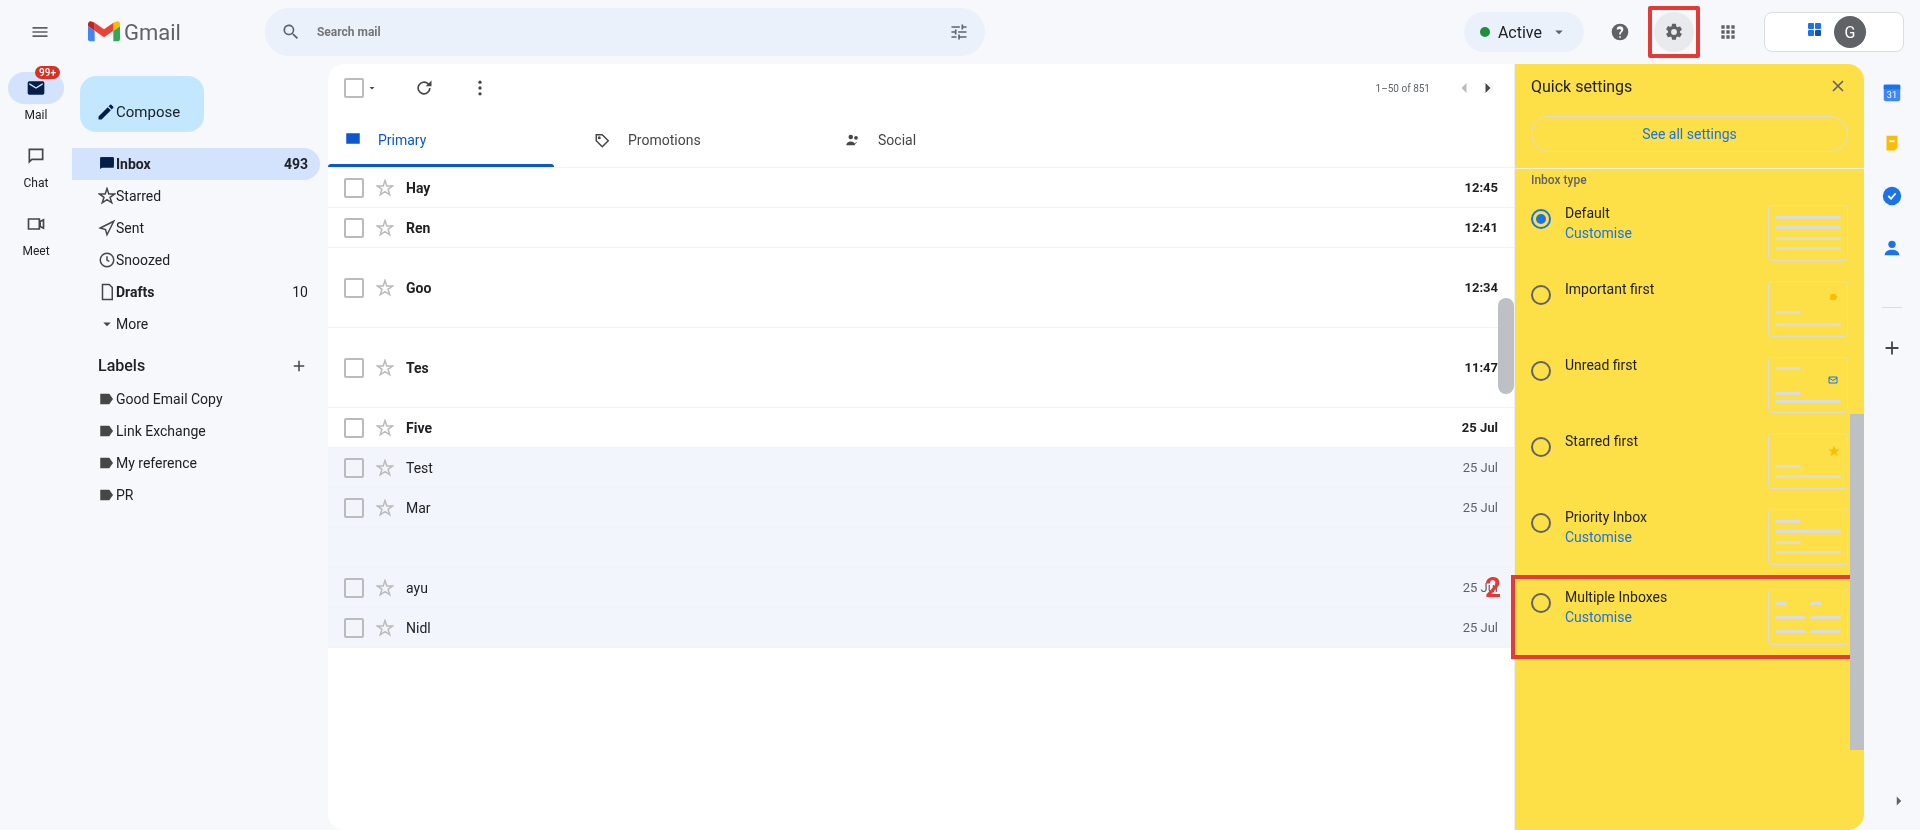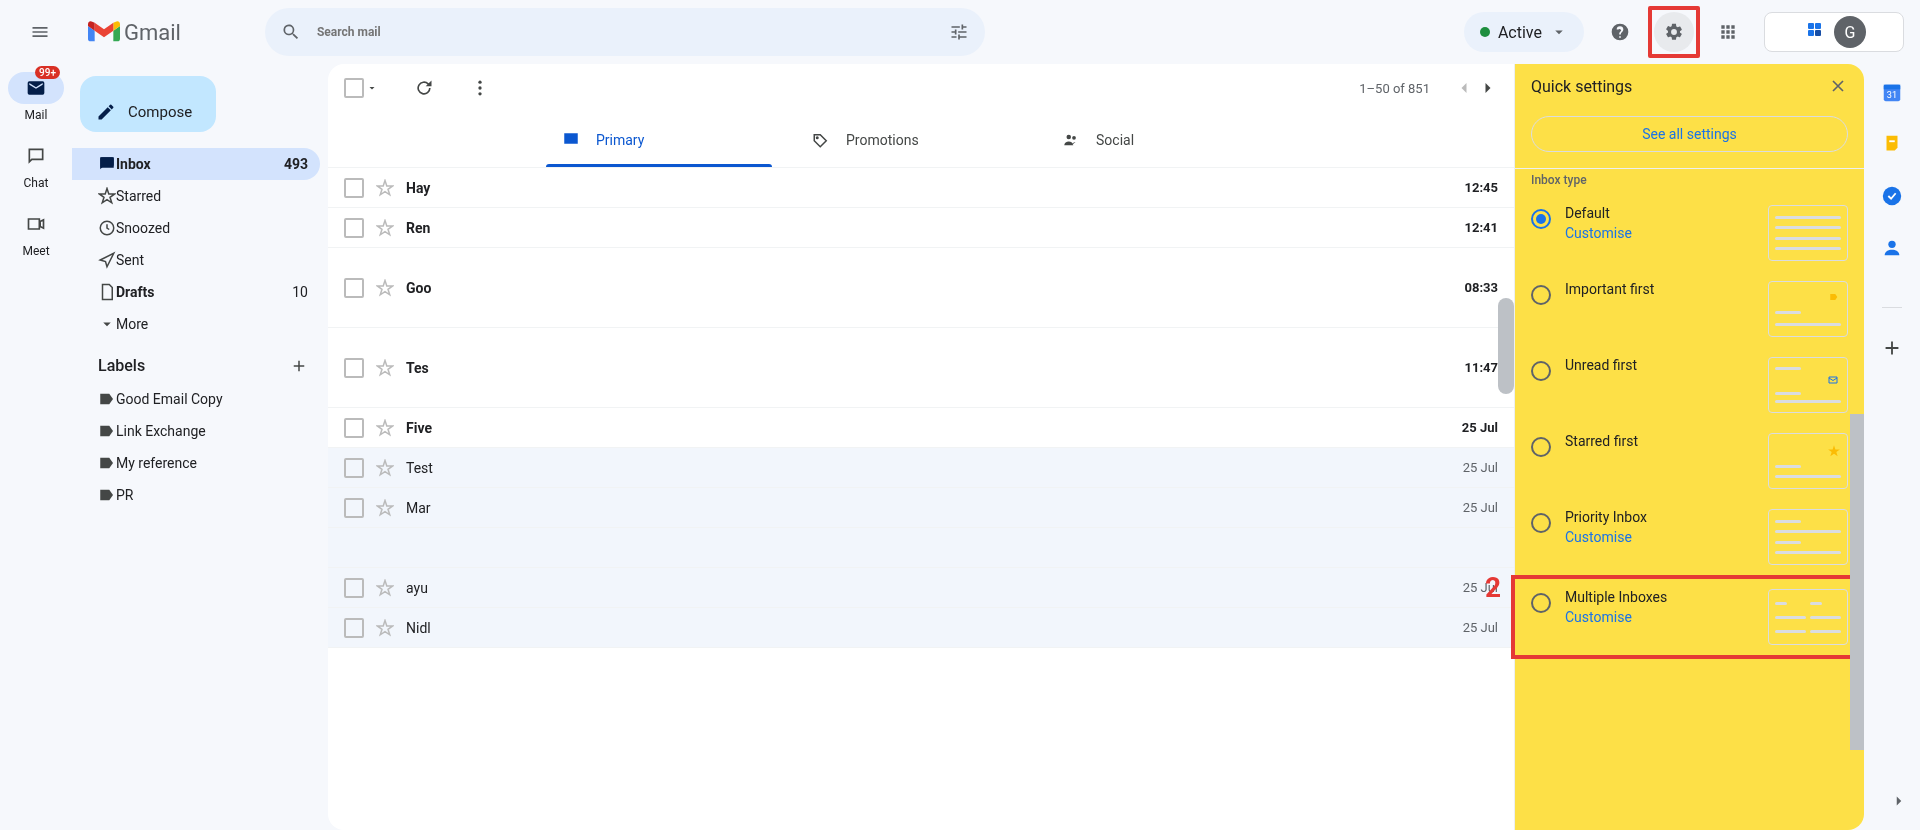--- a/index.html
+++ b/index.html
@@ -21,31 +21,31 @@
 .avatar-circle { width:32px; height:32px; border-radius:50%; background:#5f6368; color:#fff; display:flex; align-items:center; justify-content:center; font-size:16px; }
 
 .main { display:flex; height:766px; }
 .rail { width:72px; display:flex; flex-direction:column; align-items:center; padding-top:8px; gap:18px; }
 .rail-item { display:flex; flex-direction:column; align-items:center; gap:4px; font-size:12px; color:#202124; position:relative; }
 .rail-icon-box { width:56px; height:32px; border-radius:16px; display:flex; align-items:center; justify-content:center; }
 .rail-item.active .rail-icon-box { background:#d3e3fd; }
 .rail-badge { position:absolute; top:-6px; right:4px; background:#d93025; color:#fff; font-size:10px; padding:1px 4px; border-radius:8px; font-weight:500; }
 
 .sidebar { width:256px; padding:8px 8px 8px 0; }
-.compose { background:#c2e7ff; border-radius:16px; height:56px; padding:16px 24px 0 16px; display:inline-flex; align-items:center; gap:12px; font-size:15px; margin:4px 0 16px 8px; cursor:pointer; }
+.compose { background:#c2e7ff; border-radius:16px; height:56px; padding:16px 24px 0 16px; display:inline-flex; align-items:center; font-size:15px; margin:4px 0 16px 8px; cursor:pointer; }
 .nav-item { height:32px; border-radius:0 16px 16px 0; display:flex; align-items:center; padding:0 12px 0 26px; font-size:14px; cursor:pointer; }
 .nav-item.active { background:#d3e3fd; font-weight:700; }
 .nav-item .count { margin-left:auto; }
 .labels-header { display:flex; align-items:center; justify-content:space-between; padding:16px 12px 8px 26px; font-size:16px; font-weight:500; }
 
 .content { flex:1; background:#fff; border-radius:16px; margin-right:0; overflow:hidden; position:relative; display:flex; }
 .email-pane { flex:1; display:flex; flex-direction:column; min-width:0; }
 .toolbar { height:48px; display:flex; align-items:center; padding:0 16px; gap:8px; }
-.toolbar-right { margin-left:auto; display:flex; align-items:center; gap:4px; color:#5f6368; font-size:13px; }
-.tabs { display:flex; height:56px; border-bottom:1px solid #f1f3f4;justify-content:center; }
+.toolbar-right { margin-left:auto; display:flex; align-items:center; gap:4px; color:#5f6368; font-size:10px; }
+.tabs { display:flex; height:56px; border-bottom:1px solid #f1f3f4; }
 .tab { flex:0 0 250px; display:flex; align-items:center; gap:16px; padding:0 16px; font-size:14px; color:#444746; position:relative; cursor:pointer; }
 .tab.active { color:#0b57d0; }
 .tab.active::after { content:''; position:absolute; bottom:0; left:0; right:24px; height:3px; background:#0b57d0; border-radius:3px 3px 0 0; }
 .email-list { flex:1; overflow:hidden; position:relative; }
 .email-row { height:40px; display:flex; align-items:center; padding:0 16px; gap:12px; border-bottom:1px solid #f1f3f4; font-size:14px; }
 .email-row.tall { height:80px; }
 .email-row .sender { font-weight:400; flex:1; }
 .email-row.bold .sender { font-weight:700; }
 .email-row .time { font-size:13px; color:#5f6368; font-weight:400; }
 .email-row.bold .time { color:#202124; font-weight:700; }
@@ -197,30 +197,30 @@
       <span class="count">493</span>
     </div>
     <div class="nav-item">
       <svg class="ico-sm" viewBox="0 0 24 24" style="fill:none;stroke:#444746;stroke-width:2">
           <path d="M12 2l2.4 7.4H22l-6 4.4 2.3 7.2L12 16.8 5.7 21l2.3-7.2-6-4.4h7.6z"></path>
         </svg>
       <span>Starred</span>
     </div>
     <div class="nav-item">
       <svg class="ico-sm" viewBox="0 0 24 24" style="fill:none;stroke:#444746;stroke-width:2">
+          <path d="M3 12l18-9-9 18-2-7z"></path>
+        </svg>
+      <span>Sent</span>
+    </div>
+    <div class="nav-item">
+      <svg class="ico-sm" viewBox="0 0 24 24" style="fill:none;stroke:#444746;stroke-width:2">
           <circle cx="12" cy="12" r="9"></circle>
           <path d="M12 7v5l3 2"></path>
         </svg>
       <span>Snoozed</span>
-    </div>
-    <div class="nav-item">
-      <svg class="ico-sm" viewBox="0 0 24 24" style="fill:none;stroke:#444746;stroke-width:2">
-          <path d="M3 12l18-9-9 18-2-7z"></path>
-        </svg>
-      <span>Sent</span>
     </div>
     <div class="nav-item" style="font-weight:700">
       <svg class="ico-sm" viewBox="0 0 24 24" style="fill:none;stroke:#444746;stroke-width:2">
           <path d="M6 2h9l4 4v16H6z"></path>
         </svg>
       <span>Drafts</span>
       <span class="count" style="font-weight:400">10</span>
     </div>
     <div class="nav-item">
       <svg class="ico-sm" viewBox="0 0 24 24" style="fill:#444746">
@@ -330,21 +330,21 @@
             </svg>
             <span class="sender">Ren</span>
             <span class="time">12:41</span>
           </div>
           <div class="email-row bold tall">
             <div class="checkbox"></div>
             <svg class="ico-sm star-icon" viewBox="0 0 24 24" style="fill:none;stroke:#bbb;stroke-width:2">
               <path d="M12 2l2.4 7.4H22l-6 4.4 2.3 7.2L12 16.8 5.7 21l2.3-7.2-6-4.4h7.6z"></path>
             </svg>
             <span class="sender">Goo</span>
-            <span class="time">08:33</span>
+            <span class="time">12:34</span>
           </div>
           <div class="email-row bold tall">
             <div class="checkbox"></div>
             <svg class="ico-sm star-icon" viewBox="0 0 24 24" style="fill:none;stroke:#bbb;stroke-width:2">
               <path d="M12 2l2.4 7.4H22l-6 4.4 2.3 7.2L12 16.8 5.7 21l2.3-7.2-6-4.4h7.6z"></path>
             </svg>
             <span class="sender">Tes</span>
             <span class="time">11:47</span>
           </div>
           <div class="email-row bold">

